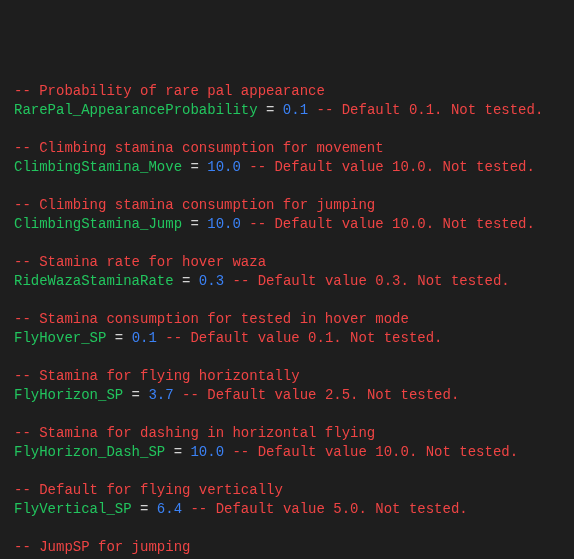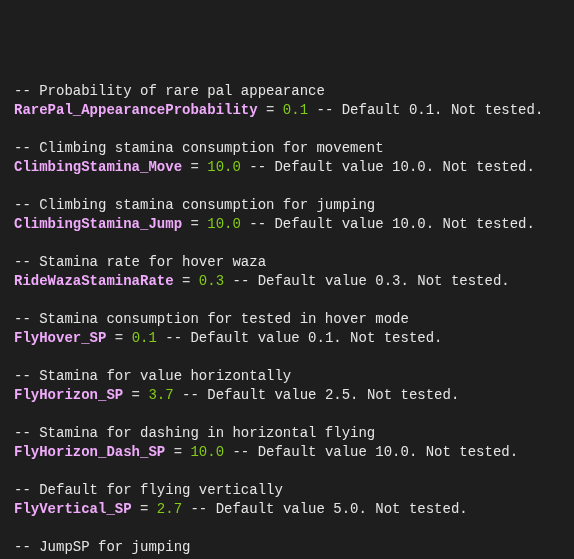--- a/index.html
+++ b/index.html
@@ -8,23 +8,23 @@
     background: #1e1e1e;
   }
   body {
     font-family: Consolas, "Courier New", monospace;
     font-size: 14px;
     line-height: 19px;
     color: #d4d4d4;
     padding: 6px 14px 14px 14px;
     white-space: pre;
   }
-  .cm  { color: #e5e5e5; }
-  .var { color: #f0abfc; font-weight: bold; }
-  .num { color: #84cc16; }
+  .cm  { color: #ef4444; }
+  .var { color: #22c55e; font-weight: normal; }
+  .num { color: #3b82f6; }
 </style>
 </head>
 <body>
 
 
 
 <div><span class="cm">-- Probability of rare pal appearance</span>
 <span class="var">RarePal_AppearanceProbability</span><span> = </span><span class="num">0.1</span><span class="cm"> -- Default 0.1. Not tested.</span>
 
 <span class="cm">-- Climbing stamina consumption for movement</span>
@@ -32,28 +32,28 @@
 
 <span class="cm">-- Climbing stamina consumption for jumping</span>
 <span class="var">ClimbingStamina_Jump</span><span> = </span><span class="num">10.0</span><span class="cm"> -- Default value 10.0. Not tested.</span>
 
 <span class="cm">-- Stamina rate for hover waza</span>
 <span class="var">RideWazaStaminaRate</span><span> = </span><span class="num">0.3</span><span class="cm"> -- Default value 0.3. Not tested.</span>
 
 <span class="cm">-- Stamina consumption for tested in hover mode</span>
 <span class="var">FlyHover_SP</span><span> = </span><span class="num">0.1</span><span class="cm"> -- Default value 0.1. Not tested.</span>
 
-<span class="cm">-- Stamina for value horizontally</span>
+<span class="cm">-- Stamina for flying horizontally</span>
 <span class="var">FlyHorizon_SP</span><span> = </span><span class="num">3.7</span><span class="cm"> -- Default value 2.5. Not tested.</span>
 
 <span class="cm">-- Stamina for dashing in horizontal flying</span>
 <span class="var">FlyHorizon_Dash_SP</span><span> = </span><span class="num">10.0</span><span class="cm"> -- Default value 10.0. Not tested.</span>
 
 <span class="cm">-- Default for flying vertically</span>
-<span class="var">FlyVertical_SP</span><span> = </span><span class="num">2.7</span><span class="cm"> -- Default value 5.0. Not tested.</span>
+<span class="var">FlyVertical_SP</span><span> = </span><span class="num">6.4</span><span class="cm"> -- Default value 5.0. Not tested.</span>
 
 <span class="cm">-- JumpSP for jumping</span>
 <span class="var">JumpSP</span><span> = </span><span class="num">10</span><span class="cm"> -- Default value 10.</span>
 
 
 </div>
 
 
 
 

